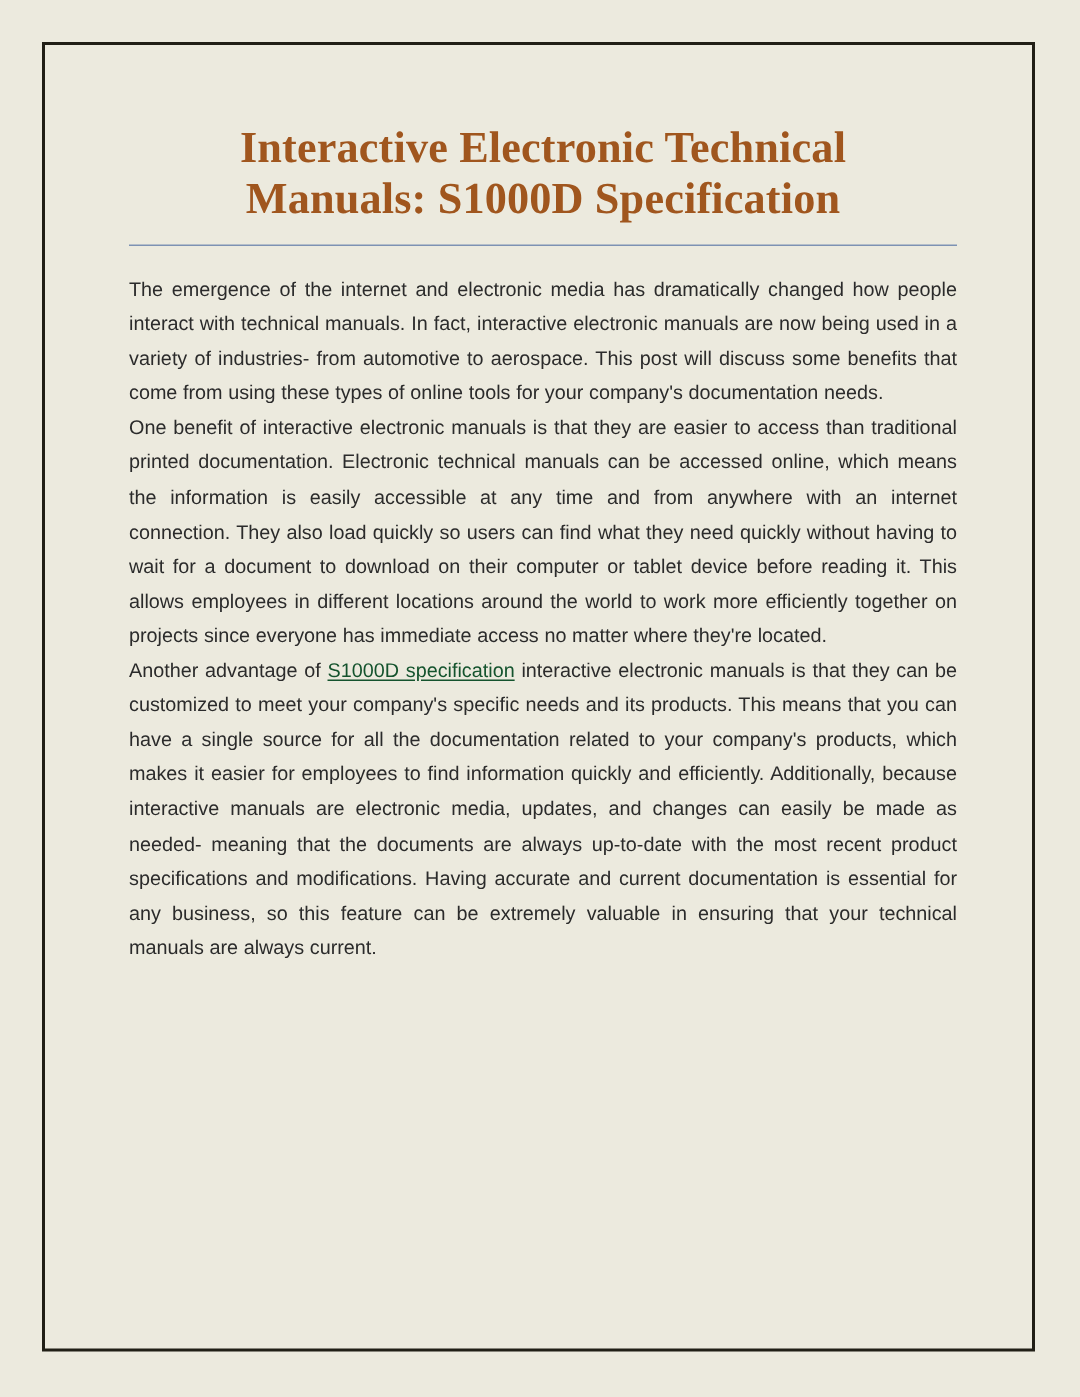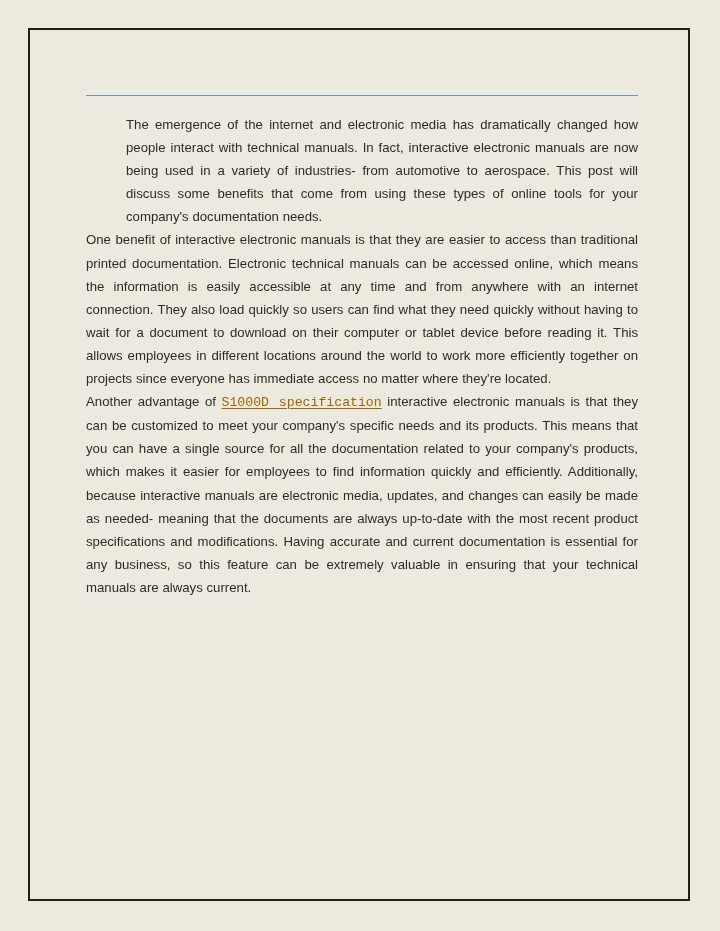--- a/index.html
+++ b/index.html
@@ -60,36 +60,35 @@
     margin: 0;
     padding: 0;
     word-spacing: 0.1px;
   }
 
   .body-paragraph + .body-paragraph {
   }
 
   #paragraph-1 {
     margin-top: 17px;
-    margin-left: 40px;
   }
 
   .inline-link {
-    color: #a16207;
+    color: #14532d;
     text-decoration: underline;
     text-underline-offset: 2px;
-    font-family: Liberation Mono, monospace;
   }
 </style>
 </head>
 <body>
 
 <div class="page-frame">
   <div class="content">
 
+    <h1 class="doc-title">Interactive Electronic Technical Manuals: S1000D Specification</h1>
 
     <hr class="title-rule">
 
     <p class="body-paragraph" id="paragraph-1">The emergence of the internet and electronic media has dramatically changed how people interact with technical manuals. In fact, interactive electronic manuals are now being used in a variety of industries- from automotive to aerospace. This post will discuss some benefits that come from using these types of online tools for your company's documentation needs.</p>
 
     <p class="body-paragraph" id="paragraph-2">One benefit of interactive electronic manuals is that they are easier to access than traditional printed documentation. Electronic technical manuals can be accessed online, which means the information is easily accessible at any time and from anywhere with an internet connection. They also load quickly so users can find what they need quickly without having to wait for a document to download on their computer or tablet device before reading it. This allows employees in different locations around the world to work more efficiently together on projects since everyone has immediate access no matter where they're located.</p>
 
     <p class="body-paragraph" id="paragraph-3"><span>Another advantage of </span><a class="inline-link" href="#">S1000D specification</a><span> interactive electronic manuals is that they can be customized to meet your company's specific needs and its products. This means that you can have a single source for all the documentation related to your company's products, which makes it easier for employees to find information quickly and efficiently. Additionally, because interactive manuals are electronic media, updates, and changes can easily be made as needed- meaning that the documents are always up-to-date with the most recent product specifications and modifications. Having accurate and current documentation is essential for any business, so this feature can be extremely valuable in ensuring that your technical manuals are always current.</span></p>
 
   </div>

